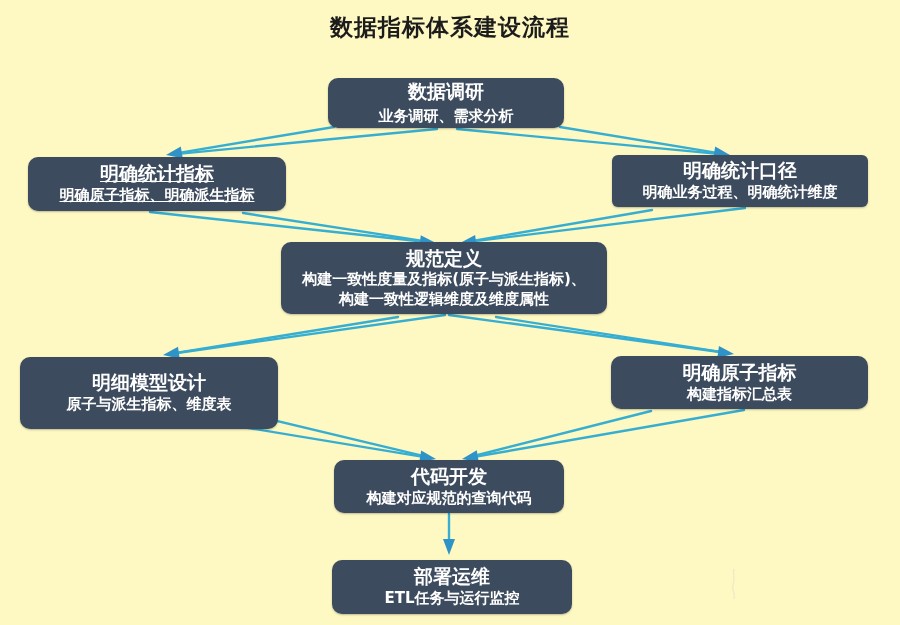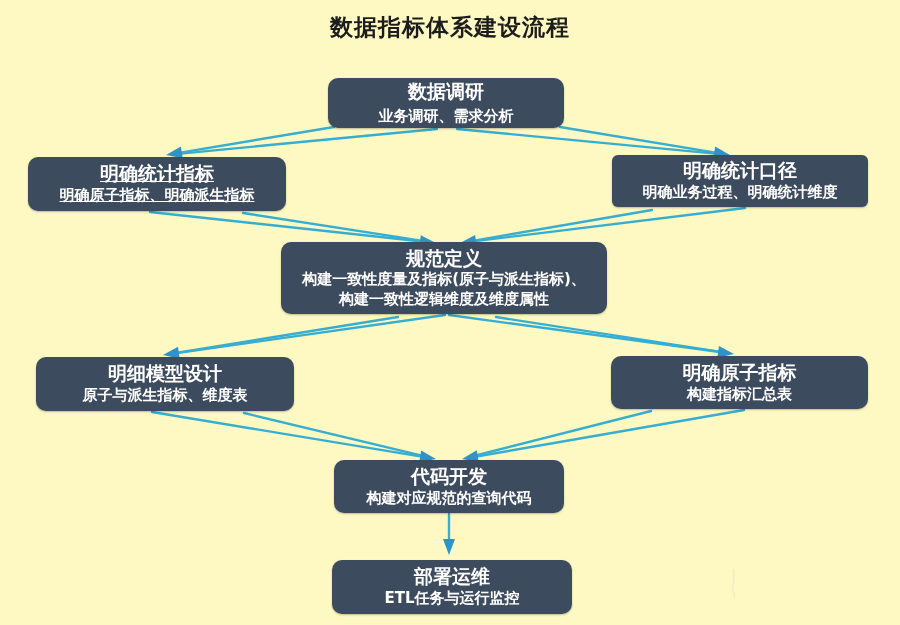--- a/index.html
+++ b/index.html
@@ -52,21 +52,21 @@
     font-size:15px;
     font-weight:600;
     line-height:1.3;
     white-space:nowrap;
   }
   
   #node-research      {left:328px; top:78px;  width:236px; height:50px;justify-content:space-between;}
   #node-metrics       {left:28px;  top:157px; width:258px; height:54px;}
   #node-caliber       {left:612px; top:155px; width:256px; height:52px;border-radius:6px;}
   #node-definition    {left:281px; top:242px; width:326px; height:72px;}
-  #node-detail-model  {left:36px;  top:357px; width:258px; height:54px;}
+  #node-detail-model  {left:20px;  top:357px; width:258px; height:72px;}
   #node-summary-model {left:611px; top:356px; width:257px; height:53px;}
   #node-code-dev      {left:334px; top:460px; width:230px; height:53px;}
   #node-deploy        {left:332px; top:560px; width:240px; height:54px;}
   #smudge{
     position:absolute;
     left:722px; top:565px;
     opacity:0.45;
   }
 </style>
 </head>

